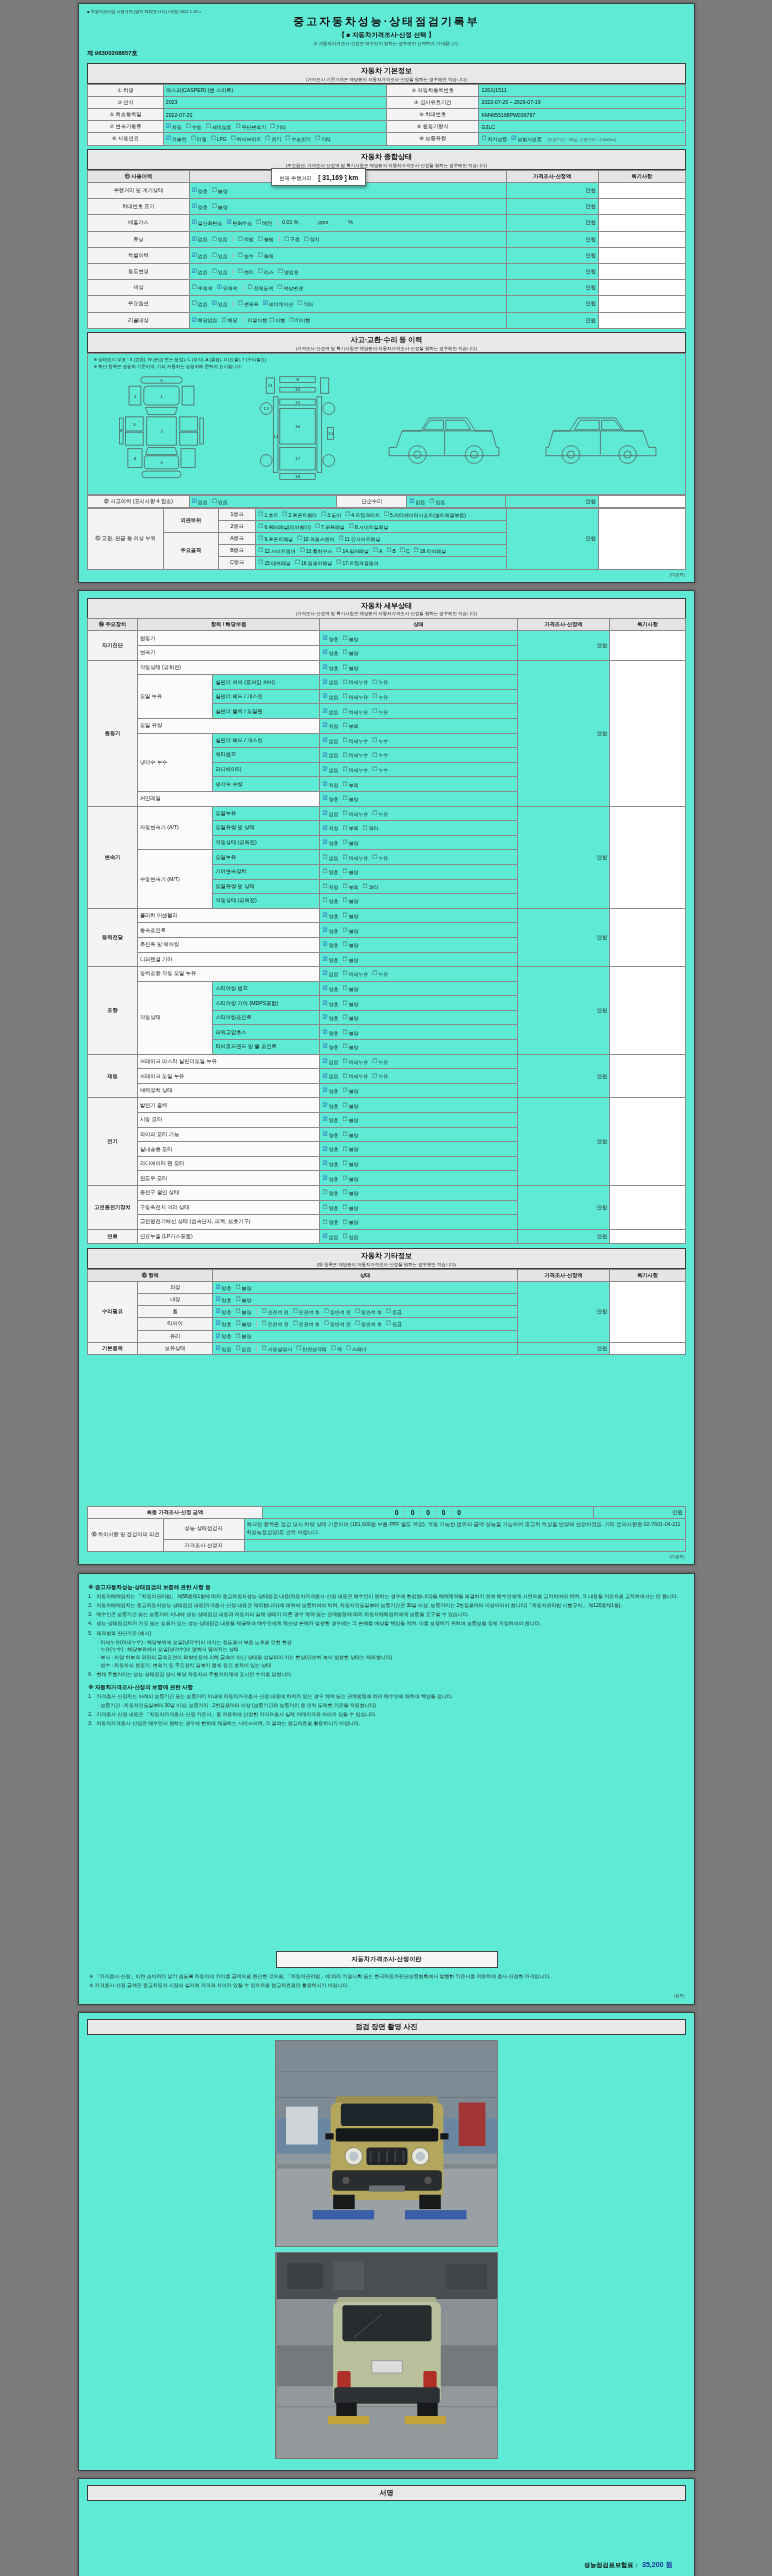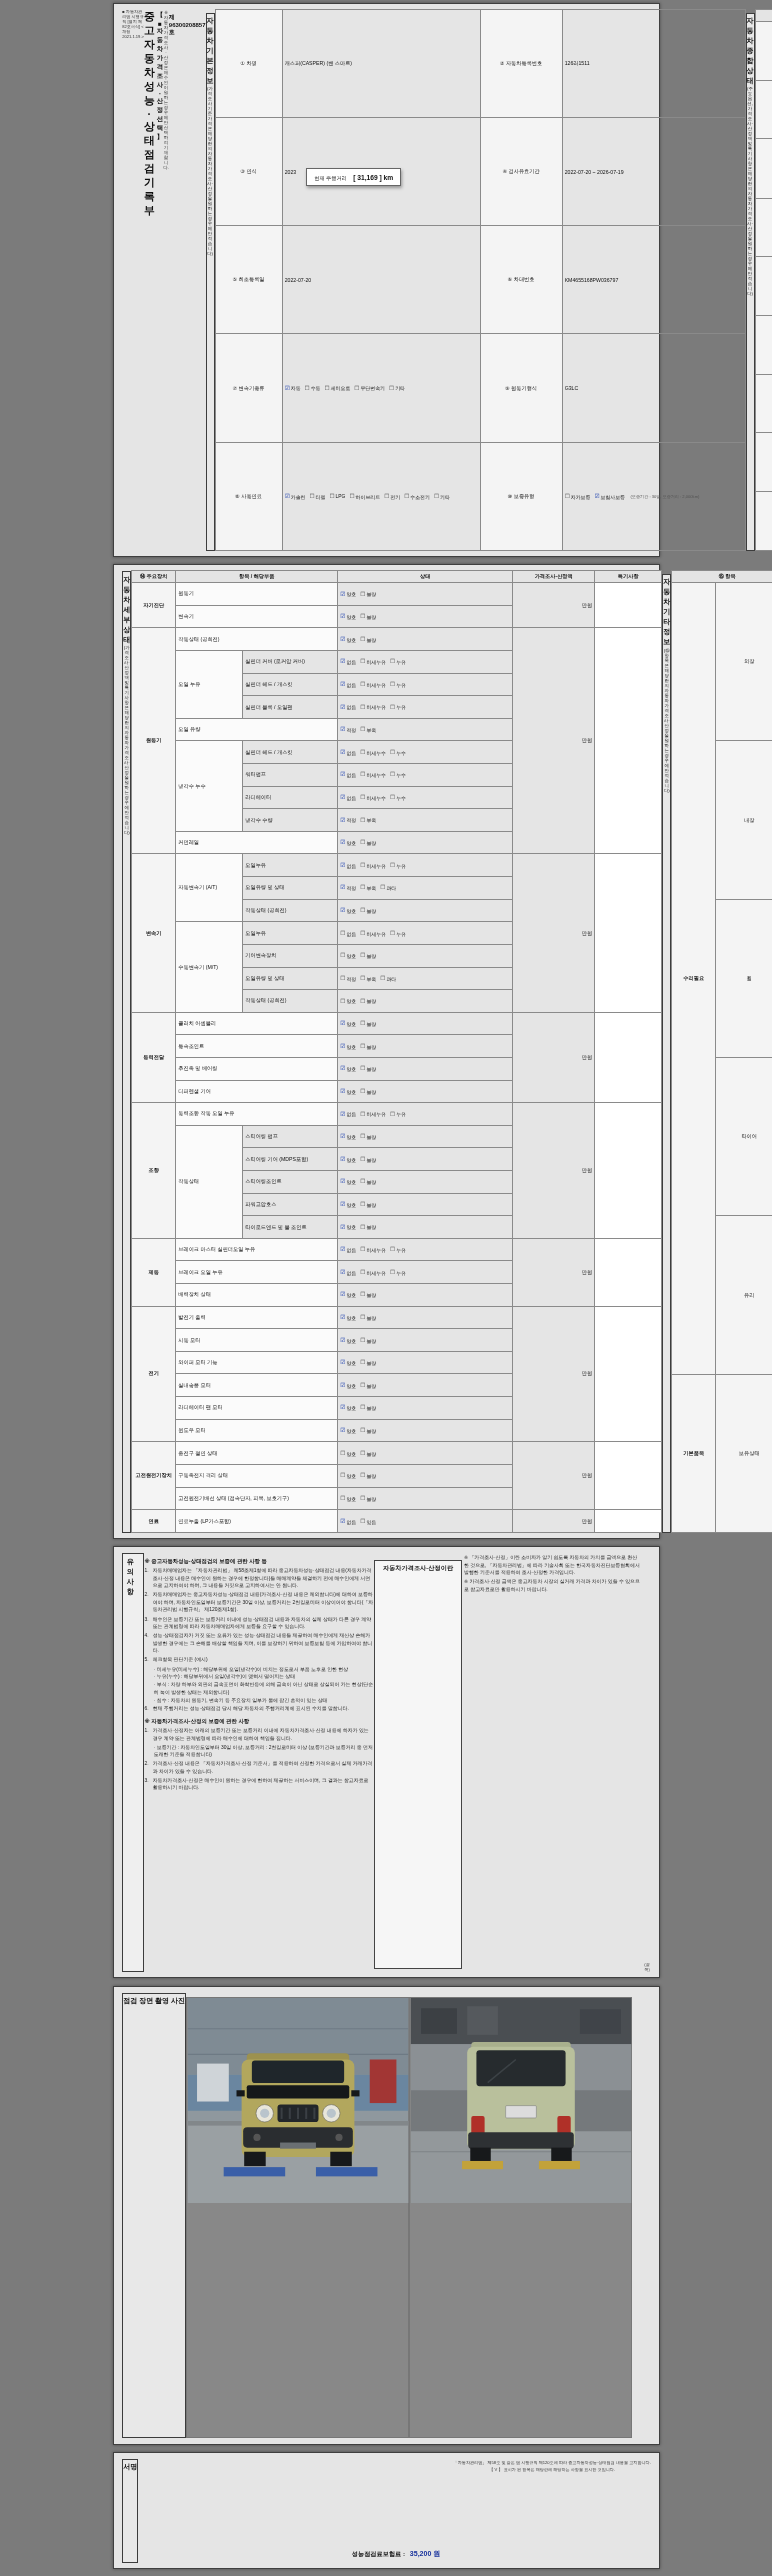--- a/index.html
+++ b/index.html
@@ -1,20 +1,20 @@
 <!DOCTYPE html>
 <html style="font-size:8.2px"><head>
 <meta charset="utf-8">
 <style>
   *{box-sizing:border-box;margin:0;padding:0}
   html,body{width:773px;height:2576px;overflow:hidden}
   body{background:#7b7b7b;font-family:"Liberation Sans","DejaVu Sans",sans-serif;color:#111;padding-top:3.1px}
   .stage{width:773px}
-  .doc{width:547px;margin:0 auto;background:#e5e5e5;border:0.5px solid #3f3f3f;box-shadow:0 0 3.1px rgba(0,0,0,.4);
-       padding:5.2px 8.2px 5.2px;position:relative;display:flex;flex-direction:row}
+  .doc{width:617px;margin:0 auto;background:#5eead4;border:0.5px solid #3f3f3f;box-shadow:0 0 3.1px rgba(0,0,0,.4);
+       padding:5.2px 8.2px 5.2px;position:relative;display:flex;flex-direction:column}
   .doc + .doc{margin-top:7.2px}
   #page1{min-height:554px}
   #page2{min-height:975px}
   #page3{min-height:432px}
   #page4{min-height:459px}
   #page5{min-height:117px}
   .grow{flex:1}
   .form-ref{font-size:4.1px;color:#333}
   .main-title{font-size:10.8px;font-weight:bold;text-align:center;letter-spacing:2.1px;margin-top:1px}
   .subtitle{text-align:center;font-size:6.4px;font-weight:bold;margin-top:1.5px}
@@ -1382,21 +1382,20 @@
         <td class="lab">가격조사·산정자</td>
         <td class="op-text"></td>
       </tr>
     </tbody>
       </table>
 
     <div class="pg-foot">(다음쪽)</div>
   </div>
 
   <div class="doc" id="page3">
-    <div class="notice-title-band">유의사항</div>
     <div id="notice-body">
         <div class="nt-h">※ 중고자동차성능·상태점검의 보증에 관한 사항 등</div>
         <div class="nt-i">
           <span class="no">1.</span>
           <span class="tx">자동차매매업자는 「자동차관리법」 제58조제1항에 따라 중고자동차성능·상태점검 내용(자동차가격조사·산정 내용은 매수인이 원하는 경우에 한정합니다)을 매매계약을 체결하기 전에 매수인에게 서면으로 고지하여야 하며, 그 내용을 거짓으로 고지하여서는 안 됩니다.</span>
         </div>
         <div class="nt-i">
           <span class="no">2.</span>
           <span class="tx">자동차매매업자는 중고자동차성능·상태점검 내용(가격조사·산정 내용은 제외합니다)에 대하여 보증하여야 하며, 자동차인도일부터 보증기간은 30일 이상, 보증거리는 2천킬로미터 이상이어야 합니다(「자동차관리법 시행규칙」 제120조제1항).</span>
         </div>

